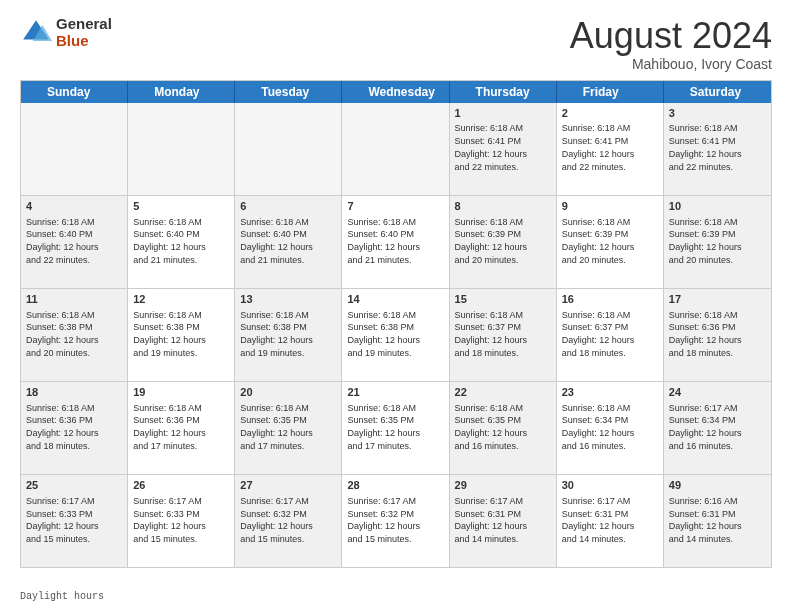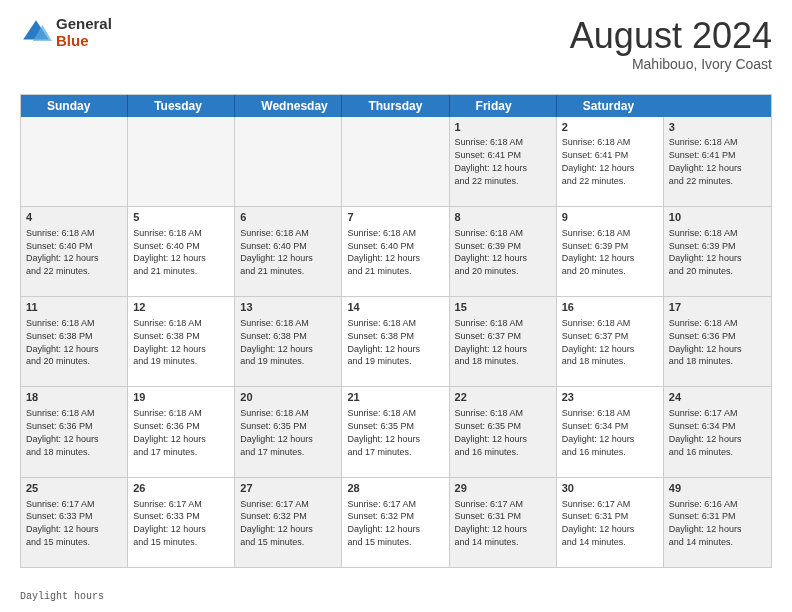--- a/index.html
+++ b/index.html
@@ -14,21 +14,21 @@
       width: 792px;
       height: 612px;
       padding: 16px 20px 10px 20px;
       display: flex;
       flex-direction: column;
     }
     .header {
       display: flex;
       justify-content: space-between;
       align-items: flex-start;
-      margin-bottom: 22px;
+      margin-bottom: 8px;
       gap: 6px;
     }
     .logo {
       display: flex;
       align-items: center;
       gap: 4px;
     }
     .logo-text {
       display: flex;
       flex-direction: column;
@@ -142,20 +142,21 @@
     </div>
     <div class="title-area">
       <div class="month-title">August 2024</div>
       <div class="subtitle">Mahibouo, Ivory Coast</div>
     </div>
   </div>
 
   <div class="calendar">
     <div class="cal-header" id="cal-header">
         <div class="cal-header-cell">Sunday</div>
+        <div class="cal-header-cell">Monday</div>
         <div class="cal-header-cell">Tuesday</div>
         <div class="cal-header-cell">Wednesday</div>
         <div class="cal-header-cell">Thursday</div>
         <div class="cal-header-cell">Friday</div>
         <div class="cal-header-cell">Saturday</div>
       </div>
     <div class="cal-body" id="cal-body">
         <div class="cal-row">
           <div class="cal-cell empty"></div>
           <div class="cal-cell empty"></div>

